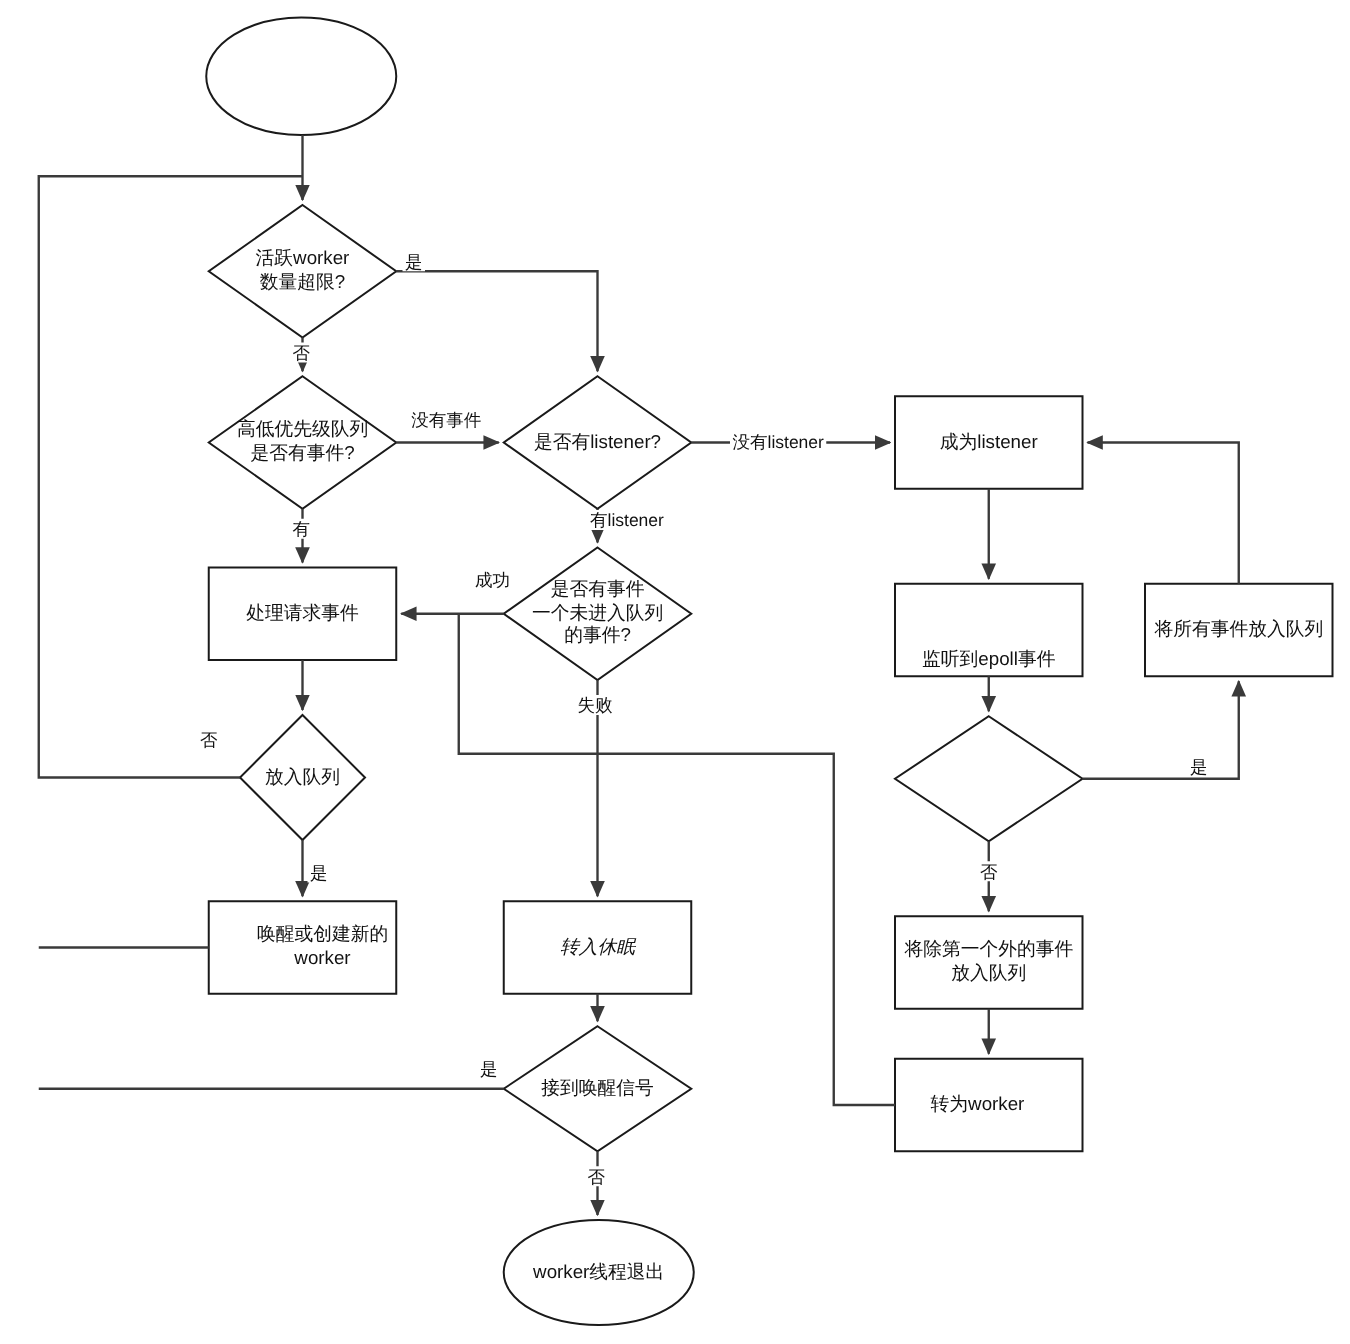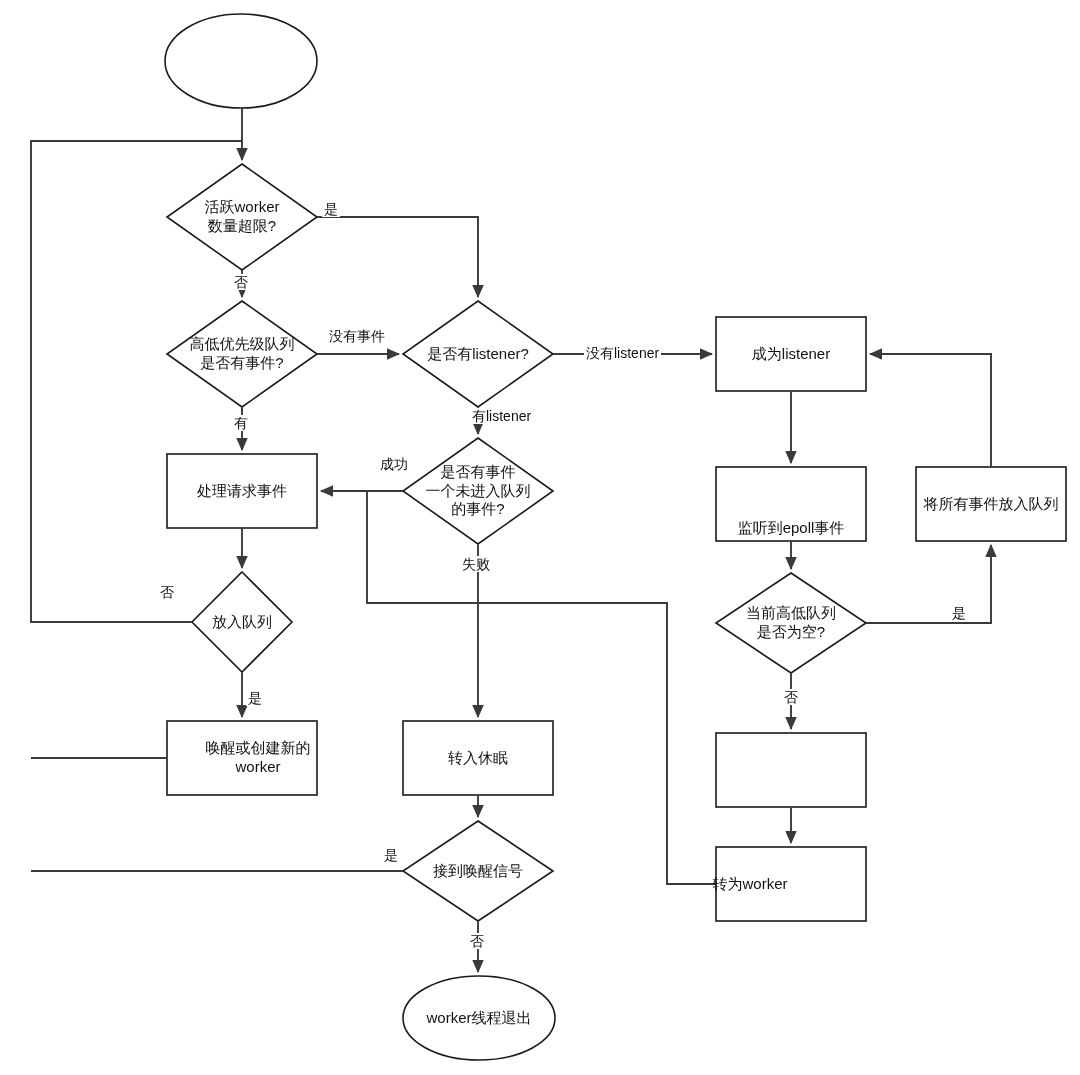--- a/index.html
+++ b/index.html
@@ -165,37 +165,37 @@
 
   <div class="node-label" style="left:399px; top:438px; width:158px; height:106px;">是否有事件
 一个未进入队列
 的事件?</div>
 
   <div class="node-label" style="left:182px; top:572px; width:120px; height:100px;">放入队列</div>
 
   <div class="node-label" style="left:167px; top:721px; width:182px; height:74px;">唤醒或创建新的
 worker</div>
 
-  <div class="node-label" style="left:403px; top:721px; width:150px; height:74px;">转入休眠</div>
+  <div class="node-label" style="left:403px; top:721px; width:150px; height:74px;font-style:italic;">转入休眠</div>
 
   <div class="node-label" style="left:398px; top:821px; width:160px; height:100px;">接到唤醒信号</div>
 
   <div class="node-label" style="left:403px; top:976px; width:152px; height:84px;text-align:center;">worker线程退出</div>
 
   <div class="node-label" style="left:716px; top:317px; width:150px; height:74px;">成为listener</div>
 
   <div class="node-label" style="left:714px; top:467px; width:154px; height:74px;margin-top:24px;">监听到epoll事件</div>
 
   <div class="node-label" style="left:912px; top:467px; width:158px; height:74px;">将所有事件放入队列</div>
 
-  <div class="node-label" style="left:716px; top:573px; width:150px; height:100px;">当前高低队列
-是否为空?</div>
-
-
-  <div class="node-label" style="left:684px; top:847px; width:132px; height:74px;">转为worker</div>
+
+  <div class="node-label" style="left:712px; top:733px; width:158px; height:74px;">将除第一个外的事件
+放入队列</div>
+
+  <div class="node-label" style="left:716px; top:847px; width:132px; height:74px;">转为worker</div>
 
   <div class="edge-label" style="left:322px; top:201px;">是</div>
 
   <div class="edge-label" style="left:232px; top:274px;">否</div>
 
   <div class="edge-label" style="left:327px; top:328px;text-align:center;">没有事件</div>
 
   <div class="edge-label" style="left:232px; top:415px;">有</div>
 
   <div class="edge-label" style="left:584px; top:345px;">没有listener</div>

